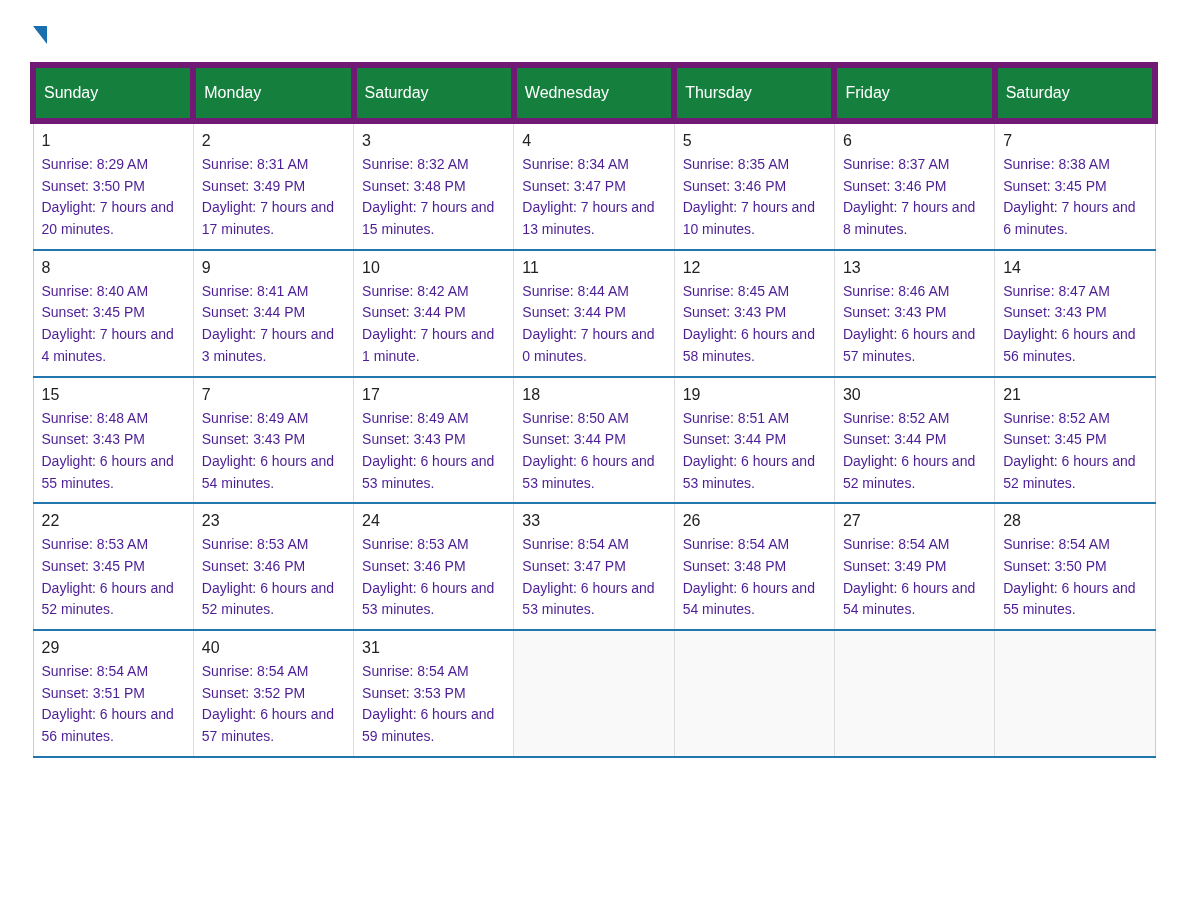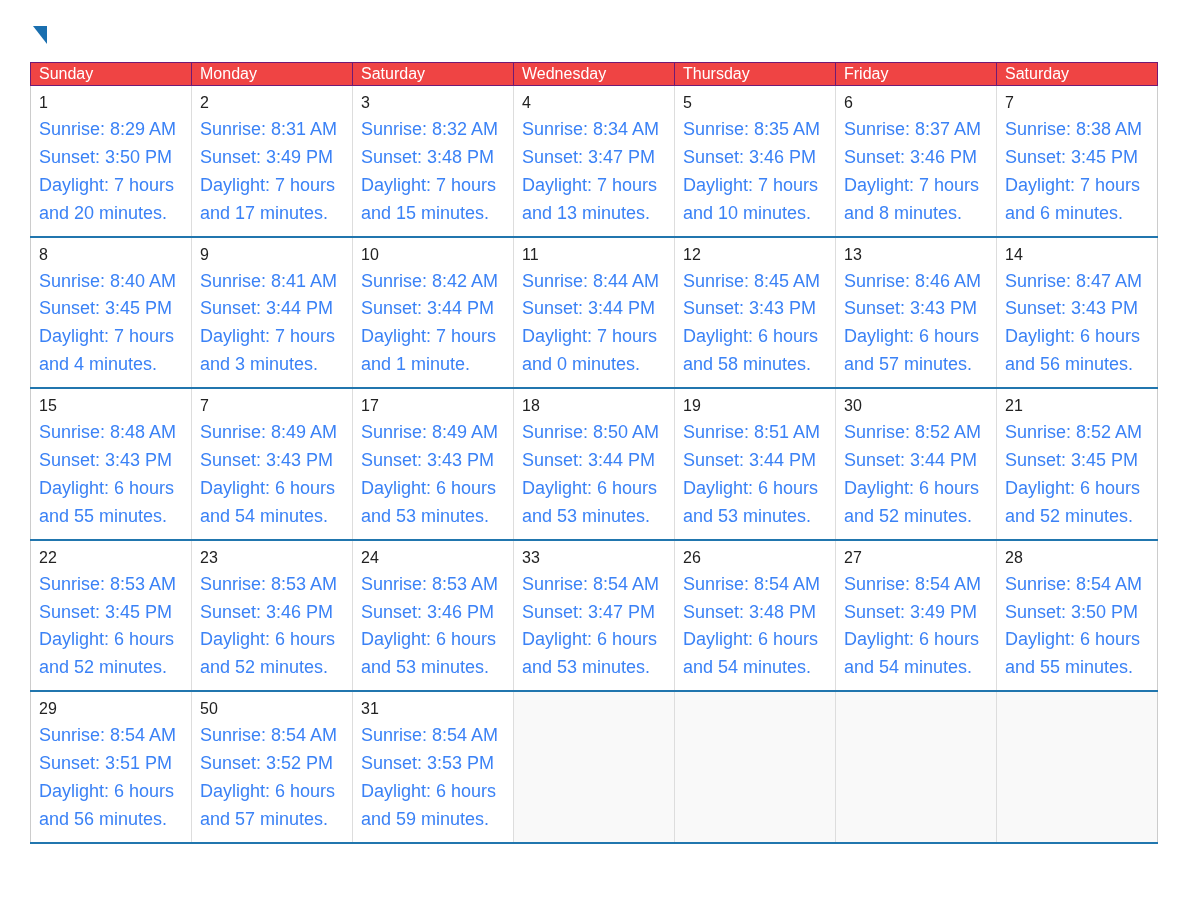--- a/index.html
+++ b/index.html
@@ -59,27 +59,27 @@
       font-size: 22px;
       color: #444;
       margin-top: 4px;
     }
     table {
       width: 100%;
       border-collapse: collapse;
       table-layout: fixed;
     }
     thead th {
-      background-color: #ef4444;
+      background-color: #15803d;
       color: #fff;
       font-size: 16px;
       font-weight: normal;
-      padding: 2px 8px;
+      padding: 16px 8px;
       text-align: left;
-      border: 1px solid #701a75;
+      border: 6px solid #701a75;
     }
     tbody tr {
       border-bottom: 2px solid #2176ae;
     }
     tbody td {
       vertical-align: top;
       padding: 8px 8px;
       font-size: 13.5px;
       color: #222;
       border-right: 1px solid #ddd;
@@ -93,23 +93,23 @@
     tbody td:last-child {
       border-right: 1px solid #ccc;
     }
     .day-number {
       font-size: 16px;
       font-weight: normal;
       display: block;
       margin-bottom: 4px;
     }
     .day-detail {
-      font-size: 18px;
+      font-size: 14px;
       line-height: 1.55;
-      color: #3b82f6;
+      color: #4c1d95;
     }
     .empty-cell {
       background: #f9f9f9;
     }
   </style>
 </head>
 <body>
 
 <div class="header">
   <div class="logo">
@@ -198,21 +198,21 @@
         <td><span class="day-number">26</span>
         <span class="day-detail">Sunrise: 8:54 AM<br>Sunset: 3:48 PM<br>Daylight: 6 hours and 54 minutes.</span></td>
         <td><span class="day-number">27</span>
         <span class="day-detail">Sunrise: 8:54 AM<br>Sunset: 3:49 PM<br>Daylight: 6 hours and 54 minutes.</span></td>
         <td><span class="day-number">28</span>
         <span class="day-detail">Sunrise: 8:54 AM<br>Sunset: 3:50 PM<br>Daylight: 6 hours and 55 minutes.</span></td>
       </tr>
       <tr>
         <td><span class="day-number">29</span>
         <span class="day-detail">Sunrise: 8:54 AM<br>Sunset: 3:51 PM<br>Daylight: 6 hours and 56 minutes.</span></td>
-        <td><span class="day-number">50</span>
+        <td><span class="day-number">40</span>
         <span class="day-detail">Sunrise: 8:54 AM<br>Sunset: 3:52 PM<br>Daylight: 6 hours and 57 minutes.</span></td>
         <td><span class="day-number">31</span>
         <span class="day-detail">Sunrise: 8:54 AM<br>Sunset: 3:53 PM<br>Daylight: 6 hours and 59 minutes.</span></td>
         <td class="empty-cell"></td>
         <td class="empty-cell"></td>
         <td class="empty-cell"></td>
         <td class="empty-cell"></td>
       </tr>
     </tbody>
 </table>

